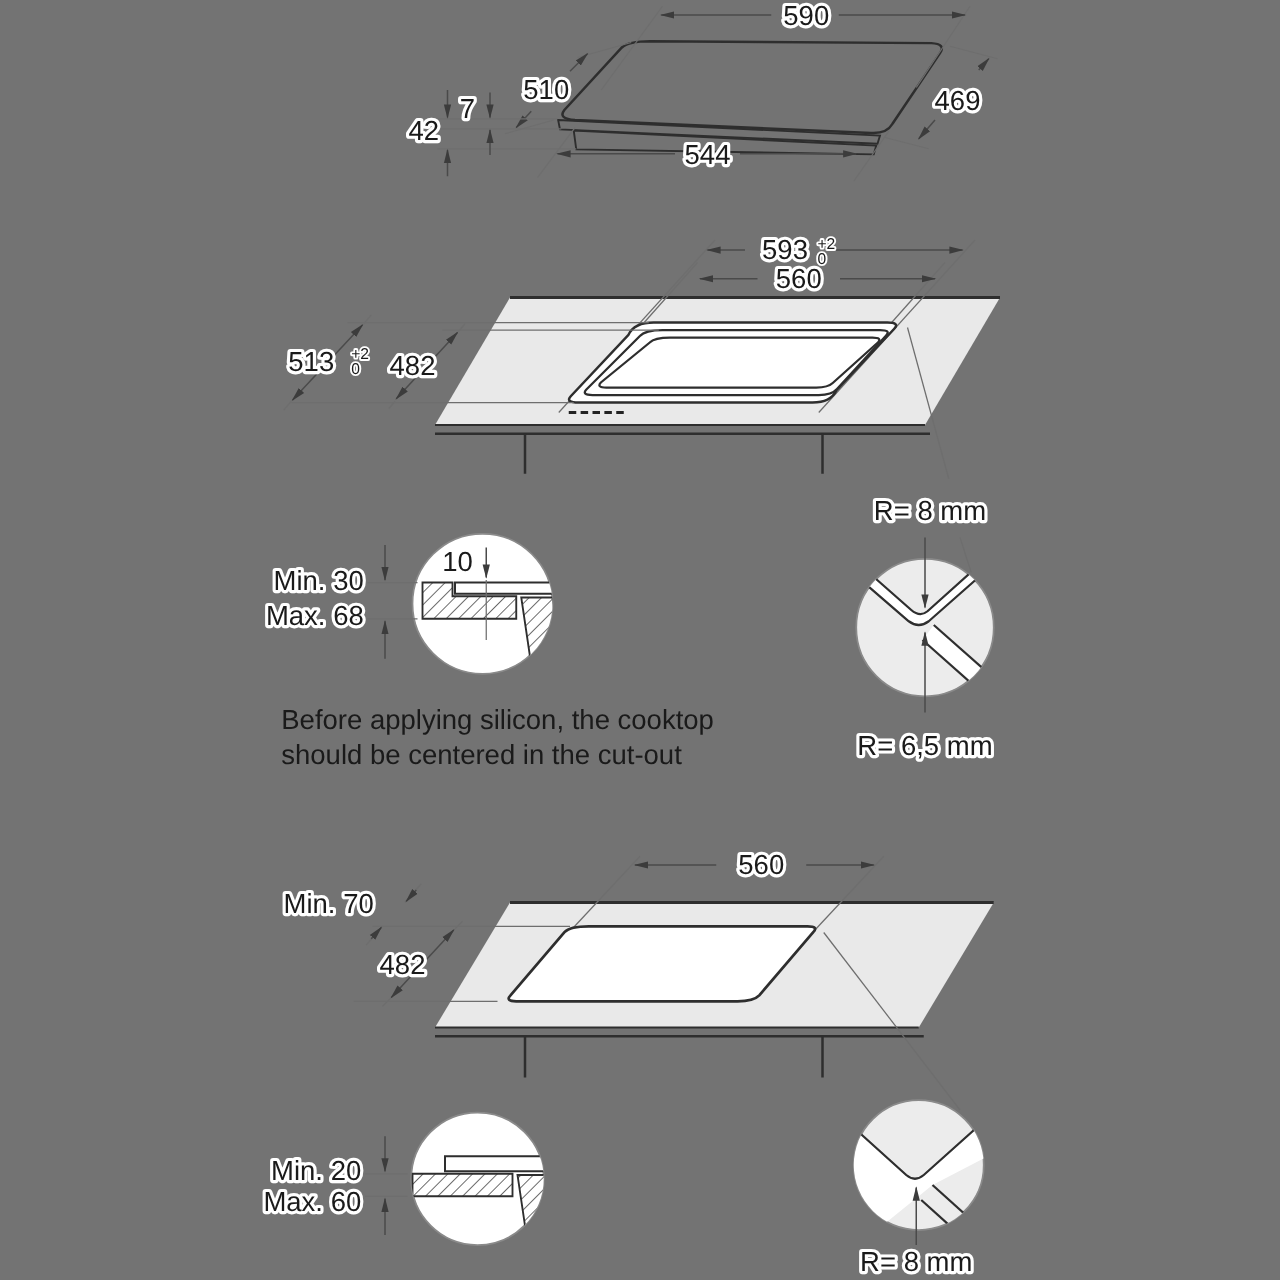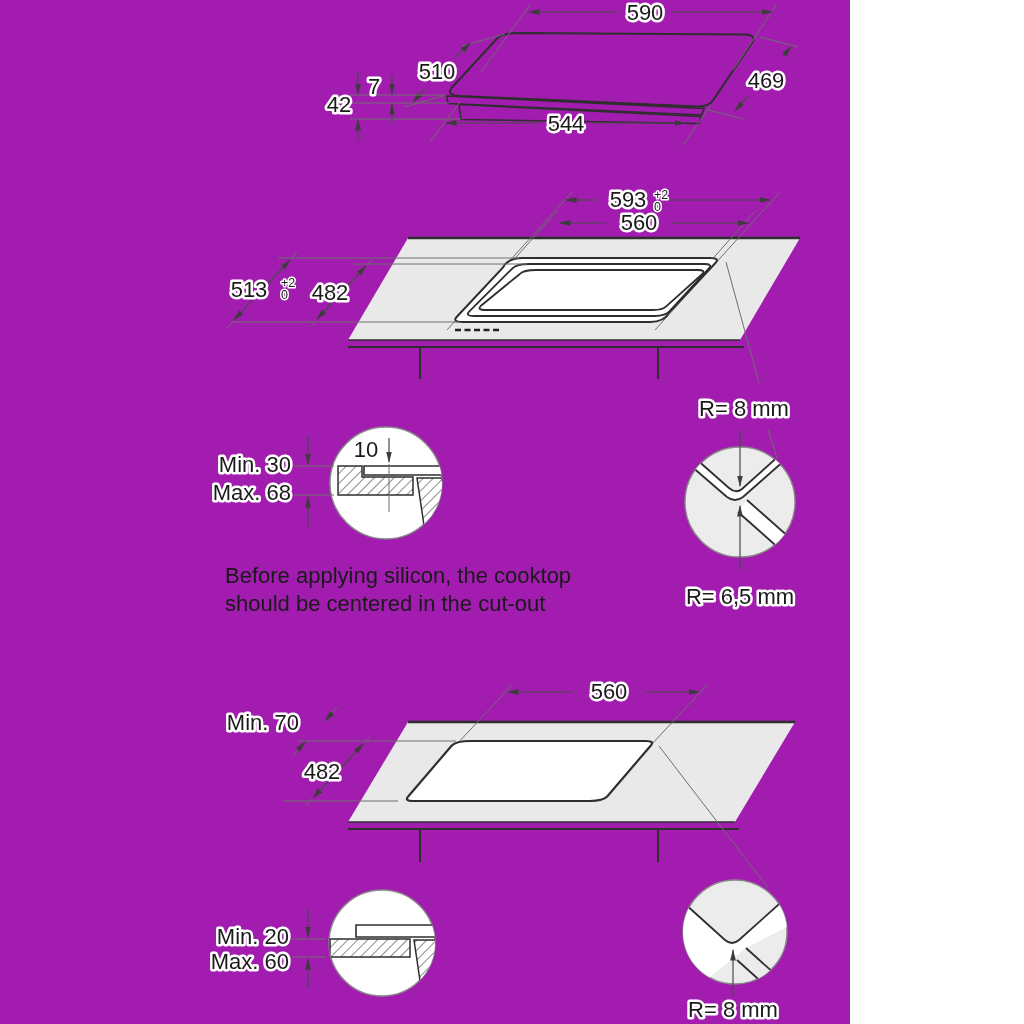--- a/index.html
+++ b/index.html
@@ -1,16 +1,16 @@
 <!DOCTYPE html>
 <html><head>
 <meta charset="utf-8">
 <style>
   html,body{margin:0;padding:0;background:#ffffff;}
-  .page{width:850px;height:1024px;background:#a21caf;position:relative;overflow:hidden;}
+  .page{width:1024px;height:1024px;background:#737373;position:relative;overflow:hidden;}
   svg{display:block;}
   text{font-family:"Liberation Sans","DejaVu Sans",sans-serif;fill:#1a1a1a;}
   .dim{font-size:22px;paint-order:stroke;stroke:#ffffff;stroke-width:5px;stroke-linejoin:round;}
   .tol{font-size:12.5px;paint-order:stroke;stroke:#ffffff;stroke-width:3px;stroke-linejoin:round;}
   .note{font-size:22px;}
   .thin{stroke:#6e6e6e;stroke-width:1;fill:none;}
   .dimline{stroke:#4a4a4a;stroke-width:1.2;fill:none;}
   .edge{stroke:#2e2e2e;stroke-width:2;fill:none;}
   .edge15{stroke:#2e2e2e;stroke-width:1.5;fill:none;}
   .circ{stroke:#8a8a8a;stroke-width:1.4;}

